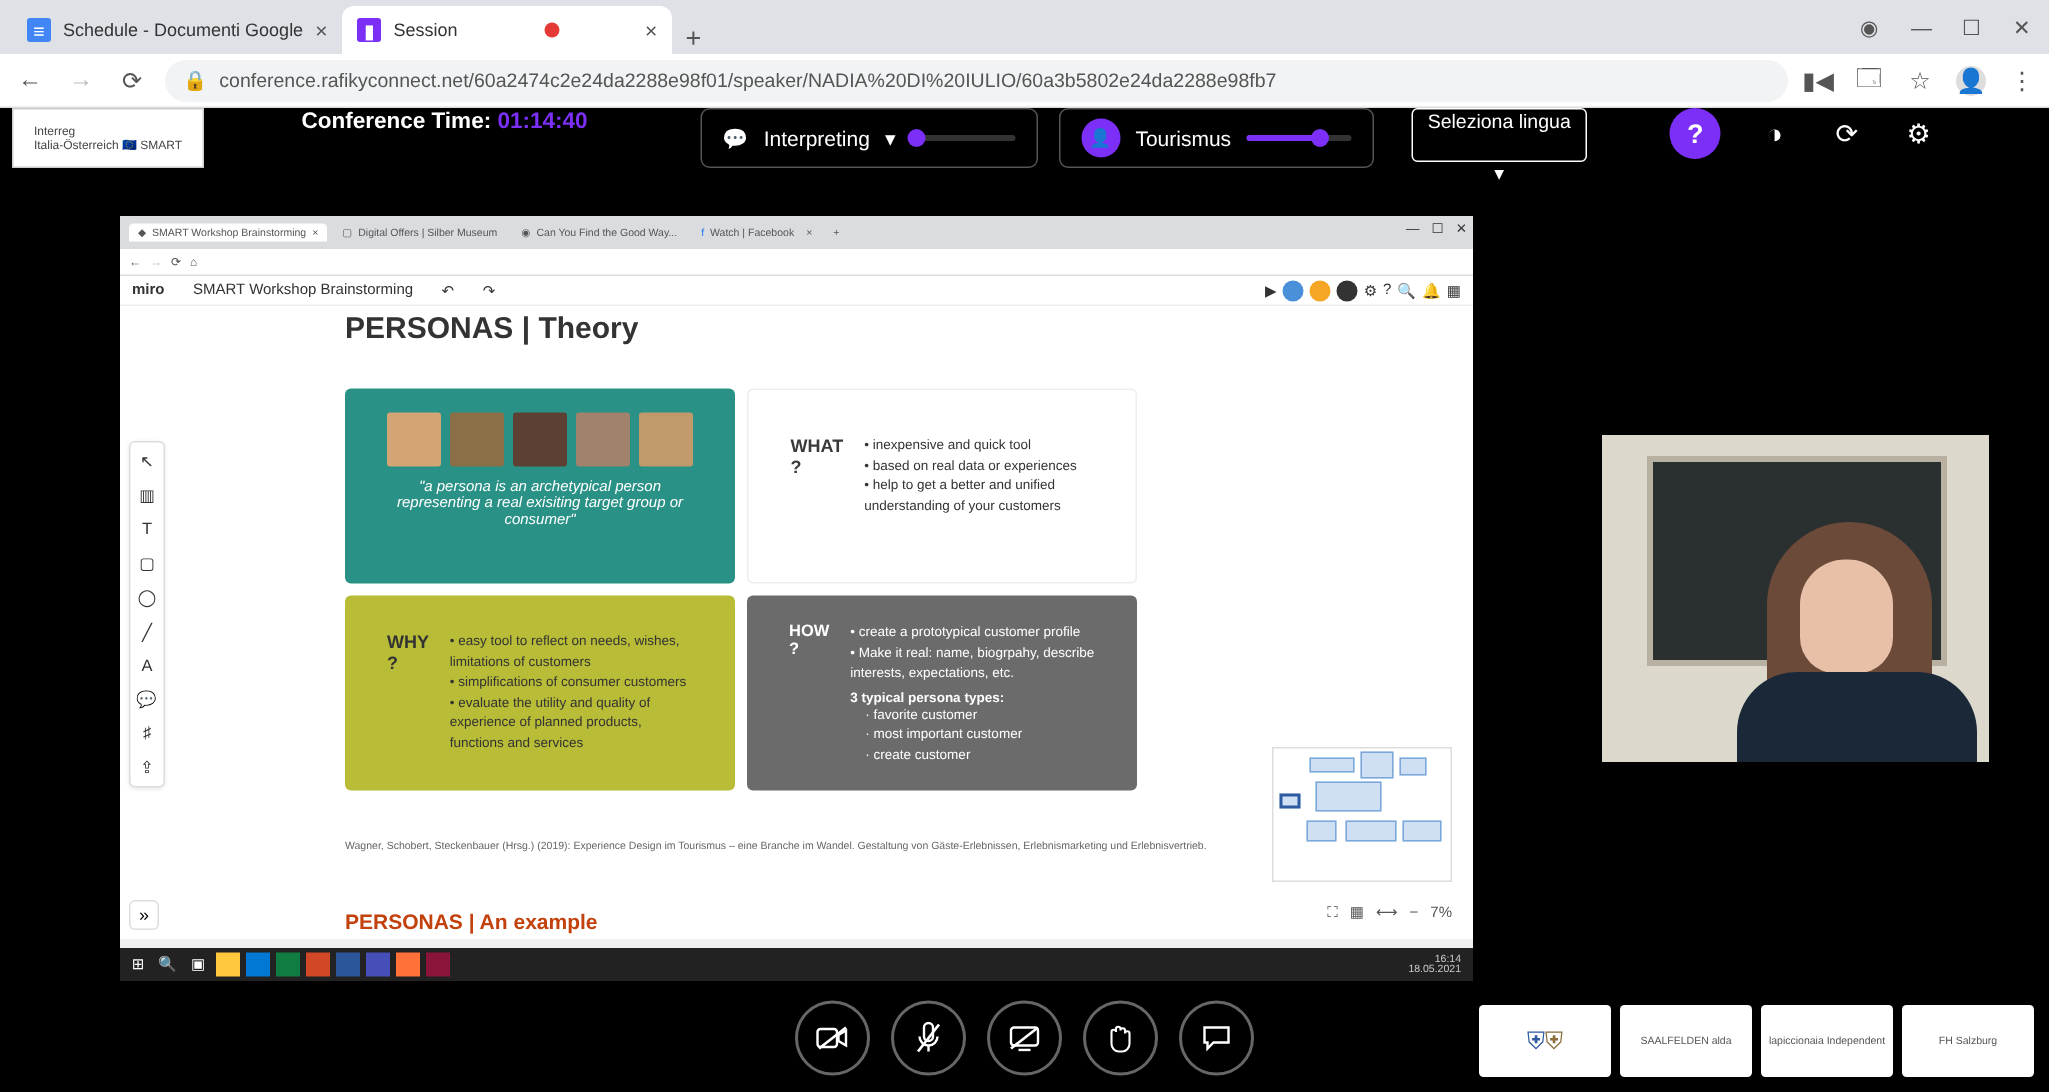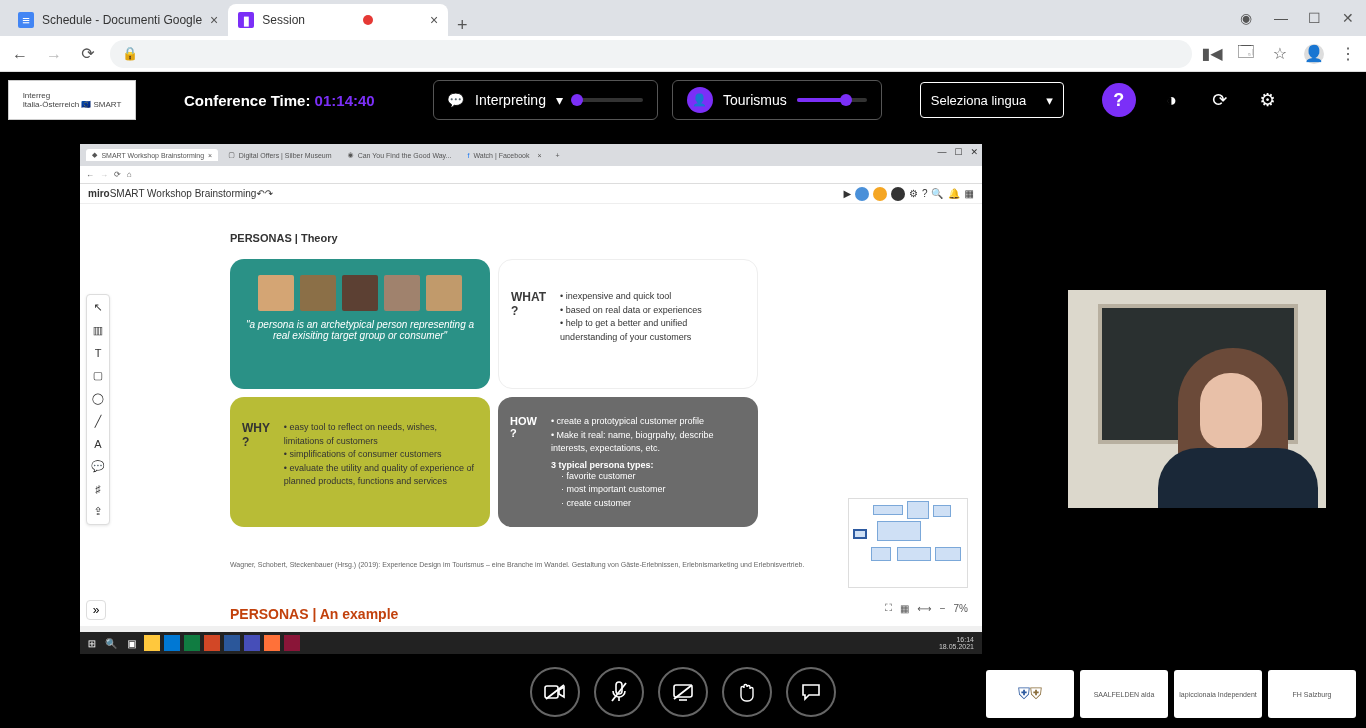--- a/index.html
+++ b/index.html
@@ -22,21 +22,21 @@
 .navbtn { width: 24px; height: 24px; display: inline-flex; align-items: center; justify-content: center; color: #555; font-size: 16px; }
 .url-box { flex: 1; height: 28px; background: #f1f3f4; border-radius: 14px; display: flex; align-items: center; padding: 0 12px; font-size: 13px; color: #555; gap: 8px; }
 .url-box .lock { color: #666; }
 .addrbar-right { display: flex; gap: 14px; align-items: center; }
 .addr-icon { width: 20px; height: 20px; display: inline-flex; align-items: center; justify-content: center; color: #555; }
 
 
 .app { position: absolute; top: 72px; left: 0; right: 0; bottom: 0; background: #000; }
 
 
-.conf-bar { height: 56px; background: #000; display: flex; align-items: center; padding: 0 8px; gap: 8px; }
+.conf-bar { height: 56px; background: #000; display: flex; align-items: flex-start; padding: 0 8px; gap: 25px; }
 .logo-box { width: 128px; height: 40px; background: #fff; display: flex; align-items: center; justify-content: center; font-size: 8px; color: #444; border: 1px solid #ccc; }
 .conf-time { color: #fff; font-size: 15px; font-weight: 600; margin-left: 40px; }
 .conf-time .t { color: #7b2ff7; }
 
 .pill { height: 40px; border: 1px solid #555; border-radius: 6px; display: flex; align-items: center; padding: 0 14px; gap: 10px; color: #fff; font-size: 14px; }
 .vol-track { width: 70px; height: 4px; background: #333; border-radius: 2px; position: relative; }
 .vol-fill { position: absolute; left: 0; top: 0; bottom: 0; background: #7b2ff7; border-radius: 2px; }
 .vol-thumb { position: absolute; top: -4px; width: 12px; height: 12px; background: #7b2ff7; border-radius: 50%; }
 .pill .pcircle { width: 26px; height: 26px; background: #7b2ff7; border-radius: 50%; display: flex; align-items: center; justify-content: center; color: #fff; font-size: 12px; }
 .lang-select { height: 36px; border: 1px solid #fff; border-radius: 4px; background: transparent; color: #fff; padding: 0 10px; font-size: 13px; display: flex; align-items: center; gap: 20px; }
@@ -50,30 +50,30 @@
 .shared-screen { position: absolute; top: 16px; left: 80px; width: 902px; height: 510px; background: #f0f0f0; }
 .shared-inner-chrome { height: 22px; background: #dadce0; display: flex; align-items: center; font-size: 7px; color: #555; padding-left: 6px; gap: 4px; position: relative;}
 .inner-tab { background:#fff; padding:2px 6px; border-radius:3px 3px 0 0; display:flex; gap:4px; align-items:center;}
 .inner-tab.x { background:transparent;}
 .shared-inner-url { height: 18px; background: #fff; border-bottom:1px solid #ddd; display:flex; align-items:center; padding:0 6px; gap:6px; font-size:8px; color:#555;}
 .shared-innermin { position:absolute; right:4px; top:3px; display:flex; gap:8px; font-size:9px; color:#333;}
 
 .banner { position: absolute; top: 20px; left: 0; right: 0; text-align: center; color: #fff; font-size: 15px; font-weight: 600; z-index: 5; text-shadow: 0 0 4px rgba(0,0,0,0.8); }
 
 
-.miro-top { height: 20px; background: #fff; display:flex; align-items:center; padding:0 8px; font-size:10px; color:#333; gap:0; border-bottom:1px solid #eee; position:relative;}
+.miro-top { height: 20px; background: #fff; display:flex; align-items:center; padding:0 8px; font-size:10px; color:#333; gap:19px; border-bottom:1px solid #eee; position:relative;}
 .miro-top-right { position:absolute; right:8px; display:flex; gap:4px; align-items:center;}
 .miro-top-right .mti { width:14px; height:14px; border-radius:50%; }
 .miro-canvas { position: absolute; top: 60px; left:0; right:0; bottom:28px; background: #fff; }
-.miro-canvas h3 { position:absolute; top:28px; left:150px; font-size:11px; color:#333;}
+.miro-canvas h3 { position:absolute; top:4px; left:150px; font-size:20px; color:#333;}
 
 .miro-toolbar-left { position:absolute; left:6px; top:148px; width:24px; background:#fff; border:1px solid #ddd; border-radius:4px; display:flex; flex-direction:column; align-items:center; padding:6px 0; gap:10px; box-shadow:0 1px 3px rgba(0,0,0,0.1);}
 .mtl { font-size:11px; color:#333;}
 
-.card { position:absolute; border-radius:14px; padding:16px 12px; font-size:10px; color:#fff; }
+.card { position:absolute; border-radius:4px; padding:16px 28px; font-size:10px; color:#fff; }
 .card.teal { left:150px; top:55px; width:260px; height:130px; background:#2a9186; text-align:center;}
 .card.teal .faces { display:flex; gap:6px; justify-content:center; margin-bottom:8px;}
 .card.teal .face { width:36px; height:36px; background:#d4a574; border-radius:2px; }
 .card.teal .face:nth-child(2){background:#8b6f47;}
 .card.teal .face:nth-child(3){background:#5c4033;}
 .card.teal .face:nth-child(4){background:#a0826d;}
 .card.teal .face:nth-child(5){background:#c19a6b;}
 .card.white { left:418px; top:55px; width:260px; height:130px; background:#fff; color:#333; border:1px solid #eee; display:flex; gap:14px; align-items:flex-start; padding-top:30px;}
 .card.white .q { font-weight:bold; font-size:12px; color:#3a3a3a;}
 .card.olive { left:150px; top:193px; width:260px; height:130px; background:#b8bc36; color:#333; display:flex; gap:14px; align-items:flex-start; padding-top:24px;}
@@ -141,20 +141,21 @@
   <span class="wc-icon">☐</span>
   <span class="wc-icon">✕</span>
 </div>
 
 <div class="addrbar">
   <span class="navbtn">←</span>
   <span class="navbtn" style="opacity:.4">→</span>
   <span class="navbtn">⟳</span>
   <div class="url-box">
     <span class="lock">🔒</span>
+    <span>conference.rafikyconnect.net/60a2474c2e24da2288e98f01/speaker/NADIA%20DI%20IULIO/60a3b5802e24da2288e98fb7</span>
   </div>
   <div class="addrbar-right">
     <span class="addr-icon">▮◀</span>
     <span class="addr-icon">🗔</span>
     <span class="addr-icon">☆</span>
     <span class="addr-icon" style="background:#ddd;border-radius:50%;">👤</span>
     <span class="addr-icon">⋮</span>
   </div>
 </div>
 
@@ -180,21 +181,21 @@
       <div class="pill">
         <span class="pcircle">👤</span>
         <span>Tourismus</span>
         <div class="vol-track">
           <div class="vol-fill" style="width:70%"></div>
           <div class="vol-thumb" style="left:calc(70% - 6px)"></div>
         </div>
       </div>
     </div>
 
-    <div class="lang-select" style="margin-left:30px;">
+    <div class="lang-select" style="flex-direction:column;">
       <span>Seleziona lingua</span>
       <span>▾</span>
     </div>
 
     <div style="margin-left:30px; display:flex; gap:24px; align-items:center;">
       <div class="help-btn">?</div>
       <span class="bar-ico">◑</span>
       <span class="bar-ico">⟳</span>
       <span class="bar-ico">⚙</span>
     </div>

